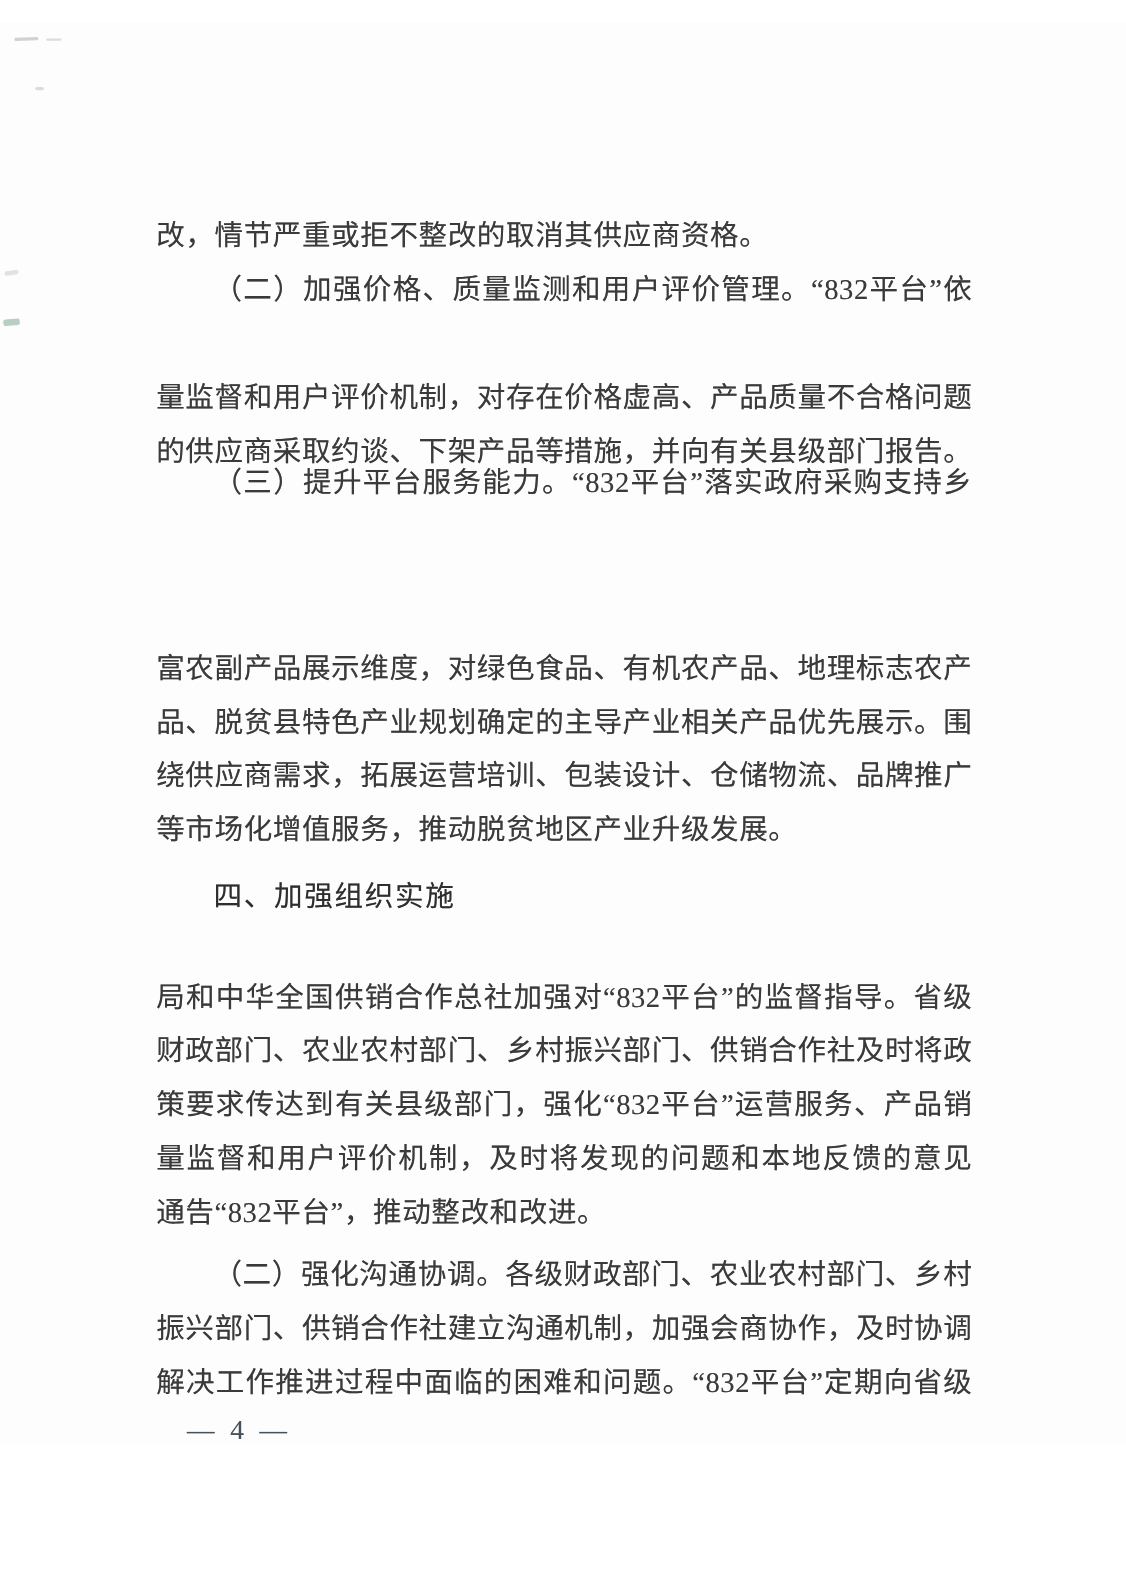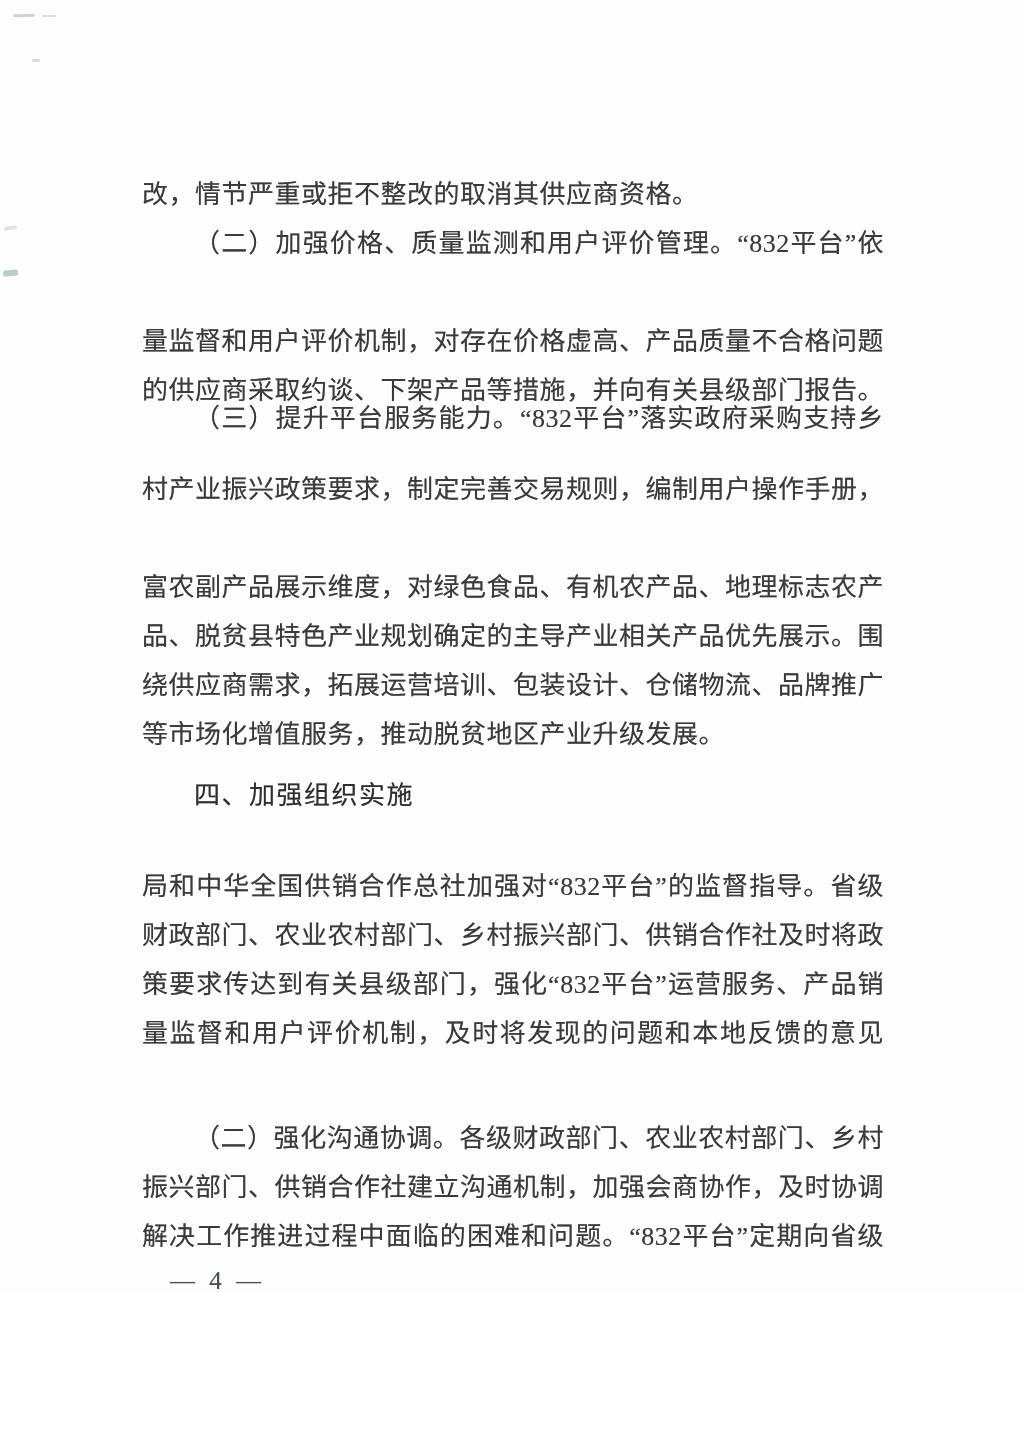--- a/index.html
+++ b/index.html
@@ -7,20 +7,21 @@
     padding: 0;
     background: #ffffff;
   }
   .page {
     position: relative;
     width: 1024px;
     height: 1292px;
     background: #fdfdfd;
     overflow: hidden;
     font-family: "Liberation Serif", serif;
+    margin-top: 20px;
   }
   .textblock {
     position: absolute;
     left: 142px;
     top: 0;
     width: 742px;
     height: 100%;
   }
   .line {
     position: absolute;
@@ -79,30 +80,30 @@
   <span class="artifact a3"></span>
   <span class="artifact a4"></span>
   <span class="artifact a5"></span>
 
   <div class="textblock">
     <div class="line" style="top:177px">改，情节严重或拒不整改的取消其供应商资格。</div>
     <div class="line j ind" style="top:226px">（二）加强价格、质量监测和用户评价管理。“832平台”依</div>
     <div class="line j" style="top:324px">量监督和用户评价机制，对存在价格虚高、产品质量不合格问题</div>
     <div class="line" style="top:373px">的供应商采取约谈、下架产品等措施，并向有关县级部门报告。</div>
     <div class="line j ind" style="top:401px">（三）提升平台服务能力。“832平台”落实政府采购支持乡</div>
-    <div class="line j" style="top:472px">村产业振兴政策要求，制定完善交易规则，编制用户操作手册，</div>
     <div class="line j" style="top:570px">富农副产品展示维度，对绿色食品、有机农产品、地理标志农产</div>
     <div class="line j" style="top:619px">品、脱贫县特色产业规划确定的主导产业相关产品优先展示。围</div>
     <div class="line j" style="top:668px">绕供应商需求，拓展运营培训、包装设计、仓储物流、品牌推广</div>
     <div class="line" style="top:717px">等市场化增值服务，推动脱贫地区产业升级发展。</div>
     <div class="line heading ind" style="top:777px">四、加强组织实施</div>
     <div class="line j" style="top:869px">局和中华全国供销合作总社加强对“832平台”的监督指导。省级</div>
     <div class="line j" style="top:918px">财政部门、农业农村部门、乡村振兴部门、供销合作社及时将政</div>
     <div class="line j" style="top:967px">策要求传达到有关县级部门，强化“832平台”运营服务、产品销</div>
     <div class="line j" style="top:1016px">量监督和用户评价机制，及时将发现的问题和本地反馈的意见</div>
+    <div class="line" style="top:1065px">通告“832平台”，推动整改和改进。</div>
     <div class="line j ind" style="top:1121px">（二）强化沟通协调。各级财政部门、农业农村部门、乡村</div>
     <div class="line j" style="top:1170px">振兴部门、供销合作社建立沟通机制，加强会商协作，及时协调</div>
     <div class="line j" style="top:1219px">解决工作推进过程中面临的困难和问题。“832平台”定期向省级</div>
   </div>
 
   <div class="page-number">— 4 —</div>
 
 </div>
 
 </body></html>

